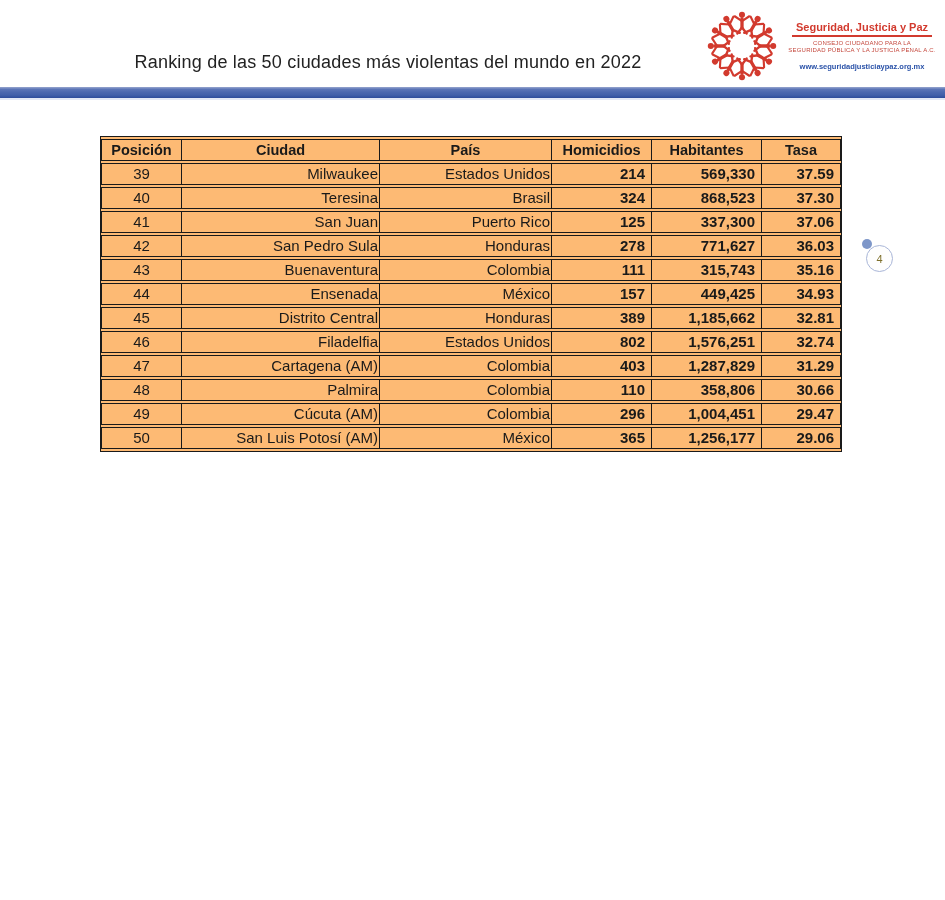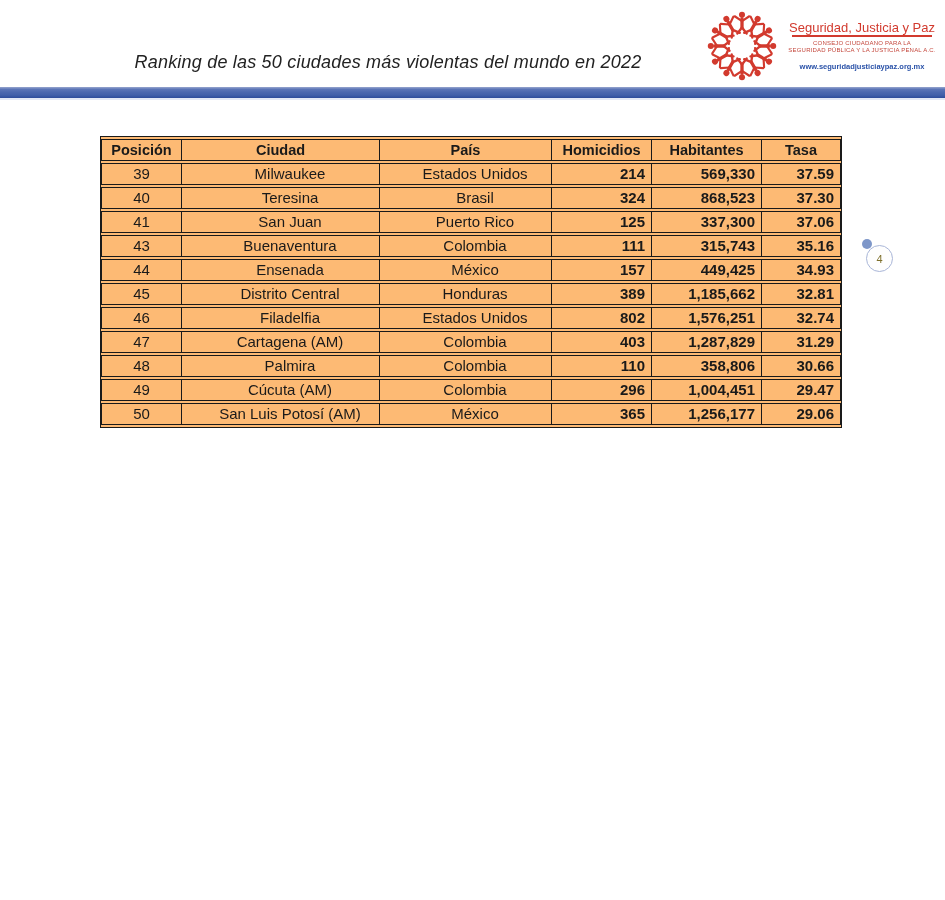--- a/index.html
+++ b/index.html
@@ -2,28 +2,28 @@
 <html><head>
 <meta charset="utf-8">
 <style>
   html,body{margin:0;padding:0;background:#ffffff;}
   body{width:945px;height:900px;position:relative;overflow:hidden;
        font-family:"Liberation Sans",sans-serif;color:#1a1a1a;}
 
   
   .title{
     position:absolute;top:50px;left:0;width:776px;height:24px;line-height:24px;
-    text-align:center;font-style:italic;font-size:18px;letter-spacing:.2px;color:#222;
+    text-align:center;font-size:18px;letter-spacing:.2px;color:#222;
   }
   .logo{position:absolute;left:703px;top:4px;width:238px;height:84px;
         display:flex;align-items:center;}
   .logo svg{flex:0 0 auto;}
   .logo-text{flex:1;display:flex;flex-direction:column;align-items:center;
              text-align:center;margin-left:2px;}
-  .brand{font-size:13px;font-weight:normal;color:#d23a2e;white-space:nowrap;line-height:13px;}
+  .brand{font-size:11px;font-weight:bold;color:#d23a2e;white-space:nowrap;line-height:13px;}
   .brand-rule{width:140px;height:2px;background:#d23a2e;margin:1px 0 3px 0;}
   .sub{font-size:6px;color:#c4473c;line-height:7px;white-space:nowrap;letter-spacing:.2px;}
   .url{font-size:7.5px;font-weight:bold;color:#2a52a8;margin-top:8px;white-space:nowrap;}
 
   .divider{
     position:absolute;left:0;top:87px;width:945px;height:11px;
     background:linear-gradient(180deg,#96a5ce 0%,#5a74b6 22%,#4a67ae 50%,#4160a9 74%,#2d4c9b 100%);
     border-bottom:2px solid #e3e9f5;
   }
 
@@ -35,21 +35,21 @@
   table{width:100%;table-layout:fixed;border-collapse:separate;border-spacing:0 2px;}
   th,td{
     box-sizing:border-box;height:20px;line-height:18px;overflow:hidden;
     border-top:1px solid #1a1a1a;border-bottom:1px solid #1a1a1a;border-left:1px solid #1a1a1a;
     white-space:nowrap;
   }
   th:last-child,td:last-child{border-right:1px solid #1a1a1a;}
   th{font-size:14.5px;font-weight:bold;text-align:center;}
   td{font-size:15px;}
   .a-c{text-align:center;}
-  .a-l{text-align:center;padding-left:20px;}
+  .a-l{text-align:right;padding-left:20px;}
   .a-r{text-align:right;padding-right:6px;font-weight:bold;}
 
   
   .marker{
     position:absolute;left:866px;top:245px;width:27px;height:27px;border-radius:50%;
     border:1px solid #a9b6d8;background:#fefefe;box-sizing:border-box;
     display:flex;align-items:center;justify-content:center;
     font-size:11px;color:#7d6f2b;cursor:pointer;
   }
   .marker-dot{
@@ -139,20 +139,28 @@
           </tr>
           <tr>
             <td class="a-c">41</td>
             <td class="a-l">San Juan</td>
             <td class="a-l">Puerto Rico</td>
             <td class="a-r">125</td>
             <td class="a-r">337,300</td>
             <td class="a-r">37.06</td>
           </tr>
           <tr>
+            <td class="a-c">42</td>
+            <td class="a-l">San Pedro Sula</td>
+            <td class="a-l">Honduras</td>
+            <td class="a-r">278</td>
+            <td class="a-r">771,627</td>
+            <td class="a-r">36.03</td>
+          </tr>
+          <tr>
             <td class="a-c">43</td>
             <td class="a-l">Buenaventura</td>
             <td class="a-l">Colombia</td>
             <td class="a-r">111</td>
             <td class="a-r">315,743</td>
             <td class="a-r">35.16</td>
           </tr>
           <tr>
             <td class="a-c">44</td>
             <td class="a-l">Ensenada</td>

